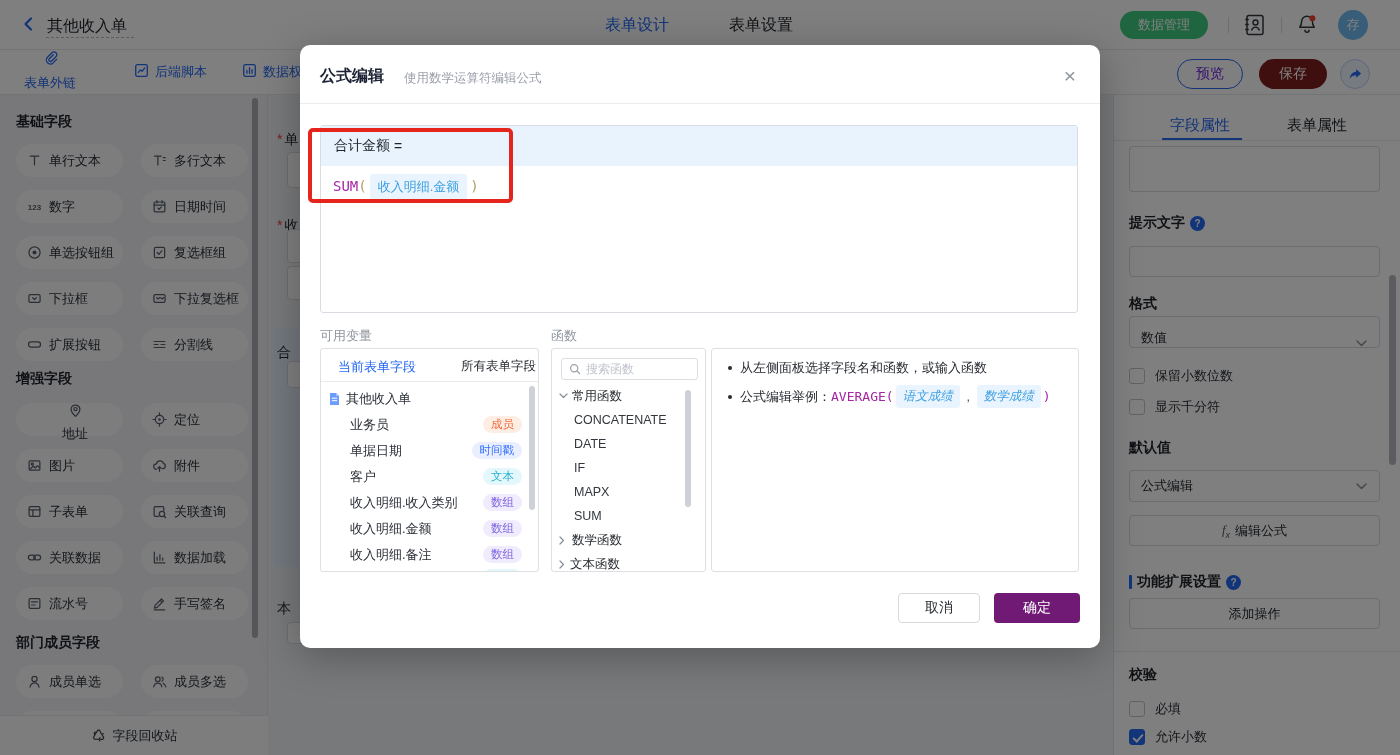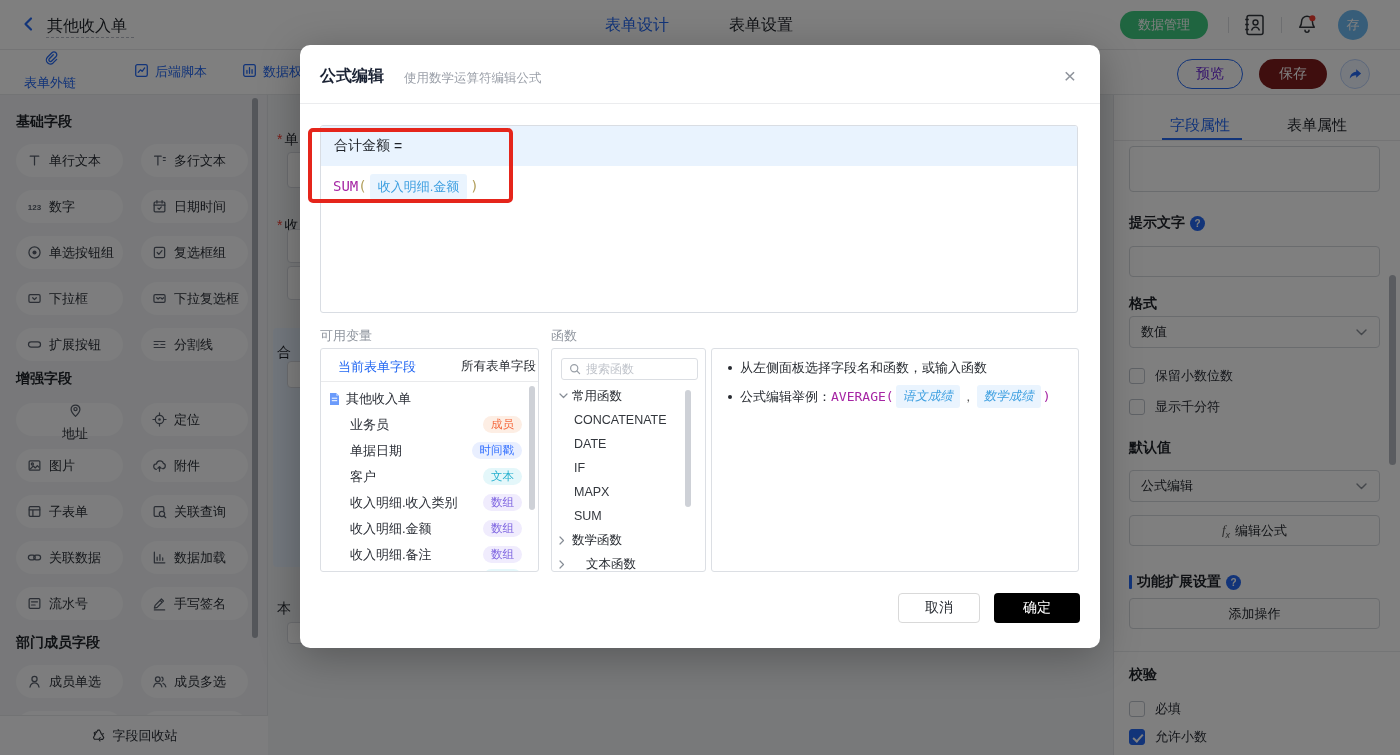--- a/index.html
+++ b/index.html
@@ -102,21 +102,21 @@
   .fn-row .cat { font-size:12.5px; color:#262A30; }
   .fn-row .itm { font-size:12.5px; color:#33373D; }
 
   .help-line { position:absolute; left:16px; font-size:13px; color:#262A30; display:flex; align-items:center; }
   .help-line .dot { width:4px; height:4px; border-radius:50%; background:#262A30; margin-right:8px; flex:none; }
   .help-line .token { font-size:12.5px; padding:3px 7px; margin:0 2px;font-style:italic; }
   .help-line .code { font-size:13px; }
 
   .m-btn { top:548px; height:30px; border-radius:4px; font-size:14px; display:flex; align-items:center; justify-content:center; }
   #btn-cancel { left:598px; width:82px; background:#fff; border:1px solid #D9D9D9; color:#262A30; }
-  #btn-ok { left:694px; width:86px; background:#000000; color:#fff; }
+  #btn-ok { left:694px; width:86px; background:#701a75; color:#fff; }
 
   
   #red-rect { left:308px; top:128px; width:205px; height:75px; border:4px solid #E5251B; border-radius:5px; z-index:40; }
 </style>
 </head>
 <body>
 
 <div id="stage">
 
   <div id="topbar" class="abs">
@@ -413,21 +413,21 @@
 
     <div class="abs p-input" style="top:51px;height:46px;"></div>
 
     <div class="abs p-label" style="top:119px;">
         <span>提示文字</span>
         <span class="help-dot">?</span>
       </div>
     <div class="abs p-input" style="top:151px;height:31px;"></div>
 
     <div class="abs p-label" style="top:200px;">格式</div>
-    <div class="abs p-select" style="top:221px;">
+    <div class="abs p-select" style="top:221px;align-items:flex-end;">
       <span>数值</span>
       <span style="display:flex;">
           <svg width="11" height="7" viewBox="0 0 11 7">
             <polyline points="1,1 5.5,5.6 10,1" fill="none" stroke="#8B9098" stroke-width="1.4" stroke-linecap="round" stroke-linejoin="round"></polyline>
           </svg>
         </span>
     </div>
 
     <div class="abs p-check" style="top:272px;">
         <span class="cbox"></span>
@@ -585,21 +585,21 @@
               </svg>
             </span>
             <span class="cat" style="margin-left:3px;">数学函数</span>
           </div>
           <div class="fn-row">
             <span style="margin-left:7px;width:10px;display:flex;">
               <svg width="6" height="9" viewBox="0 0 6 9">
                 <polyline points="1,1 4.5,4.5 1,8" fill="none" stroke="#878D96" stroke-width="1.2" stroke-linecap="round" stroke-linejoin="round"></polyline>
               </svg>
             </span>
-            <span class="cat" style="margin-left:17px;">文本函数</span>
+            <span class="cat" style="margin-left:1px;">文本函数</span>
           </div>
         </div>
       <div class="mini-scroll" style="left:133px;top:41px;height:117px;"></div>
     </div>
 
     <div id="help-panel" class="abs m-panel">
       <div class="help-line" style="top:10px;">
         <span class="dot"></span>
         <span>从左侧面板选择字段名和函数，或输入函数</span>
       </div>

